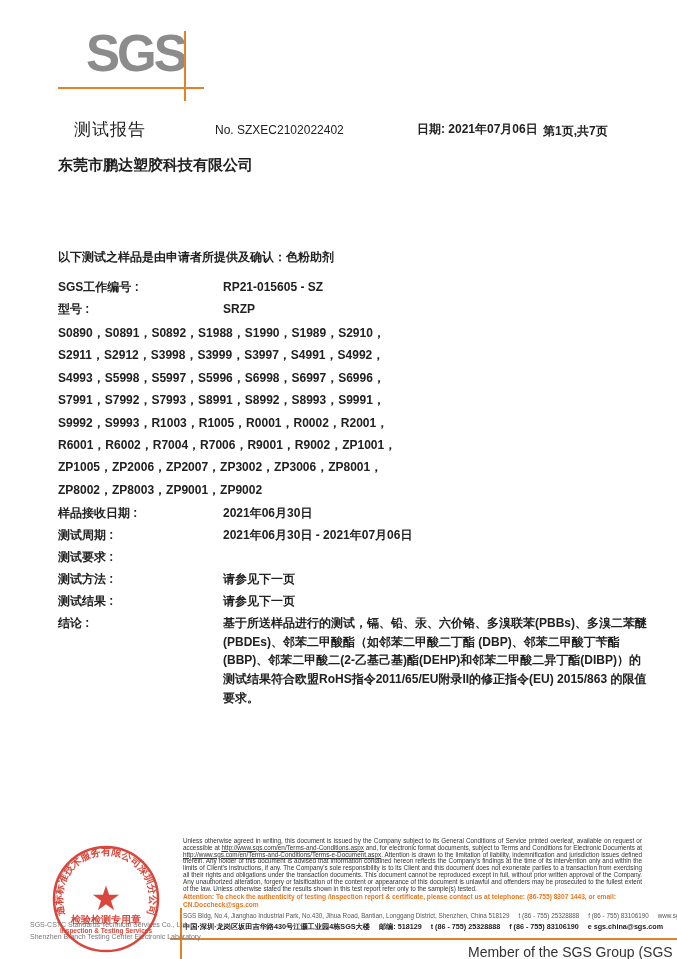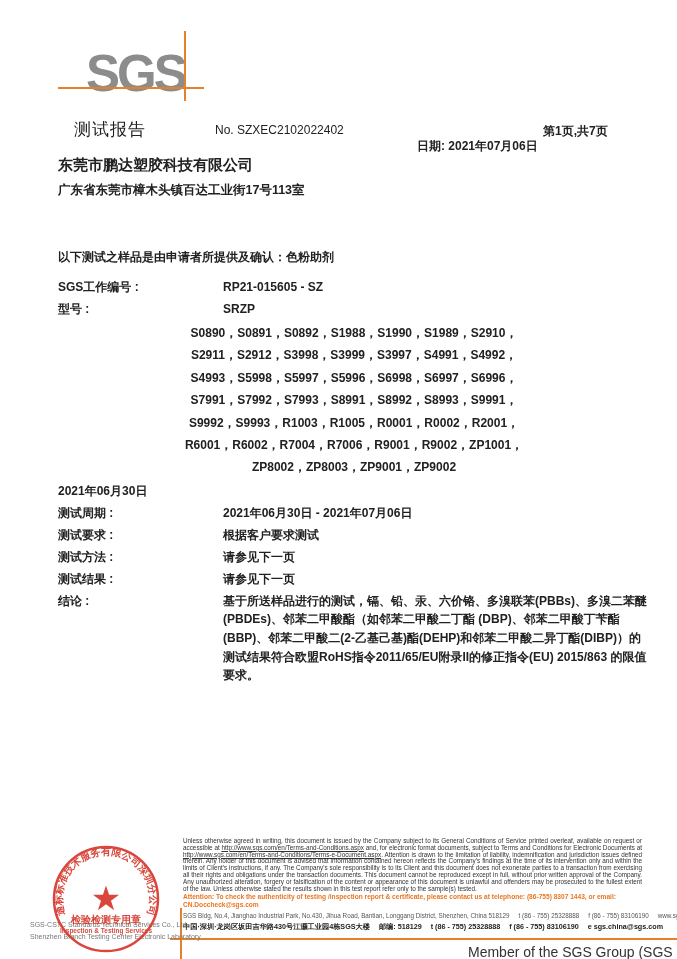--- a/index.html
+++ b/index.html
@@ -8,38 +8,38 @@
     --attention:#e87722;
     --logo-gray:#8c8c8c;
     --ink:#212121;
   }
   html,body{margin:0;padding:0;background:#fff;}
   .page{
     position:relative;width:677px;height:959px;background:#fff;overflow:hidden;
     font-family:"Liberation Sans","DejaVu Sans",sans-serif;color:var(--ink);
   }
   
-  .logo-text{position:absolute;left:86px;top:48px;font-size:51px;font-weight:700;
+  .logo-text{position:absolute;left:86px;top:28px;font-size:51px;font-weight:700;
     color:var(--logo-gray);letter-spacing:-3px;line-height:1;}
   .logo-hline{position:absolute;left:58px;top:87px;width:146px;height:2px;background:var(--orange);}
   .logo-vline{position:absolute;left:184px;top:31px;width:2px;height:70px;background:var(--orange);}
   
   .title{position:absolute;left:74px;top:118px;font-size:17px;font-weight:400;letter-spacing:1px;}
   .report-no{position:absolute;left:215px;top:123px;font-size:12px;font-weight:400;}
-  .report-date{position:absolute;left:417px;top:138px;font-size:12px;font-weight:700;}
+  .report-date{position:absolute;left:417px;top:121px;font-size:12px;font-weight:700;}
   .page-ind{position:absolute;left:543px;top:123px;font-size:12px;font-weight:700;}
   .applicant-name{position:absolute;left:58px;top:156px;font-size:15px;font-weight:700;}
   .applicant-addr{position:absolute;left:58px;top:182px;font-size:12.5px;font-weight:700;}
   
   .main{position:absolute;left:58px;top:248px;width:592px;font-size:12px;font-weight:600;}
   .intro{margin:0 0 11px 0;line-height:19px;}
   .frow{display:flex;margin-bottom:3px;line-height:19px;}
   .flabel{width:165px;flex:none;}
   .fvalue{flex:1;}
-  .codes div{line-height:22.4px;text-align:center;}
+  .codes div{line-height:22.4px;}
   .conclusion{line-height:18.6px;}
   
   .stamp-svg{position:absolute;left:28px;top:842px;width:160px;height:117px;z-index:3;opacity:.92;}
   .stamp-co{position:absolute;left:30px;top:919px;z-index:2;font-size:7px;line-height:12px;color:#777;white-space:nowrap;}
   .footer-right{position:absolute;left:183px;top:838px;width:459px;}
   .legal{margin:0;font-size:6.35px;line-height:6.8px;text-align:justify;color:#333;font-weight:400;}
   .legal .url{text-decoration:underline;}
   .attention{margin:1px 0 0 0;font-size:6.6px;line-height:7.2px;color:var(--attention);font-weight:700;}
   .addr-row{display:flex;gap:9px;white-space:nowrap;align-items:baseline;}
   .addr-en{margin-top:4px;font-size:6.3px;color:#555;}
@@ -56,21 +56,20 @@
   <div class="logo-text">SGS</div>
   <div class="logo-hline"></div>
   <div class="logo-vline"></div>
 
   <div class="title">测试报告</div>
   <div class="report-no">No. SZXEC2102022402</div>
   <div class="report-date">日期: 2021年07月06日</div>
   <div class="page-ind">第1页,共7页</div>
 
   <div class="applicant-name">东莞市鹏达塑胶科技有限公司</div>
-  <div class="applicant-addr">广东省东莞市樟木头镇百达工业街17号113室</div>
 
   <div class="main">
     <p class="intro">以下测试之样品是由申请者所提供及确认：色粉助剂</p>
 
     <div class="frow">
       <div class="flabel">SGS工作编号 :</div>
       <div class="fvalue">RP21-015605 - SZ</div>
     </div>
 
     <div class="frow">
@@ -79,36 +78,37 @@
     </div>
 
     <div class="frow">
       <div class="fvalue codes">
         <div>S0890，S0891，S0892，S1988，S1990，S1989，S2910，</div>
         <div>S2911，S2912，S3998，S3999，S3997，S4991，S4992，</div>
         <div>S4993，S5998，S5997，S5996，S6998，S6997，S6996，</div>
         <div>S7991，S7992，S7993，S8991，S8992，S8993，S9991，</div>
         <div>S9992，S9993，R1003，R1005，R0001，R0002，R2001，</div>
         <div>R6001，R6002，R7004，R7006，R9001，R9002，ZP1001，</div>
+        <div>ZP1005，ZP2006，ZP2007，ZP3002，ZP3006，ZP8001，</div>
         <div>ZP8002，ZP8003，ZP9001，ZP9002</div>
       </div>
     </div>
 
     <div class="frow">
+      <div class="flabel">样品接收日期 :</div>
       <div class="fvalue">2021年06月30日</div>
     </div>
 
     <div class="frow">
       <div class="flabel">测试周期 :</div>
       <div class="fvalue">2021年06月30日 - 2021年07月06日</div>
     </div>
 
     <div class="frow">
       <div class="flabel">测试要求 :</div>
-      <div class="fvalue">根据客户要求测试</div>
     </div>
 
     <div class="frow">
       <div class="flabel">测试方法 :</div>
       <div class="fvalue">请参见下一页</div>
     </div>
 
     <div class="frow">
       <div class="flabel">测试结果 :</div>
       <div class="fvalue">请参见下一页</div>

